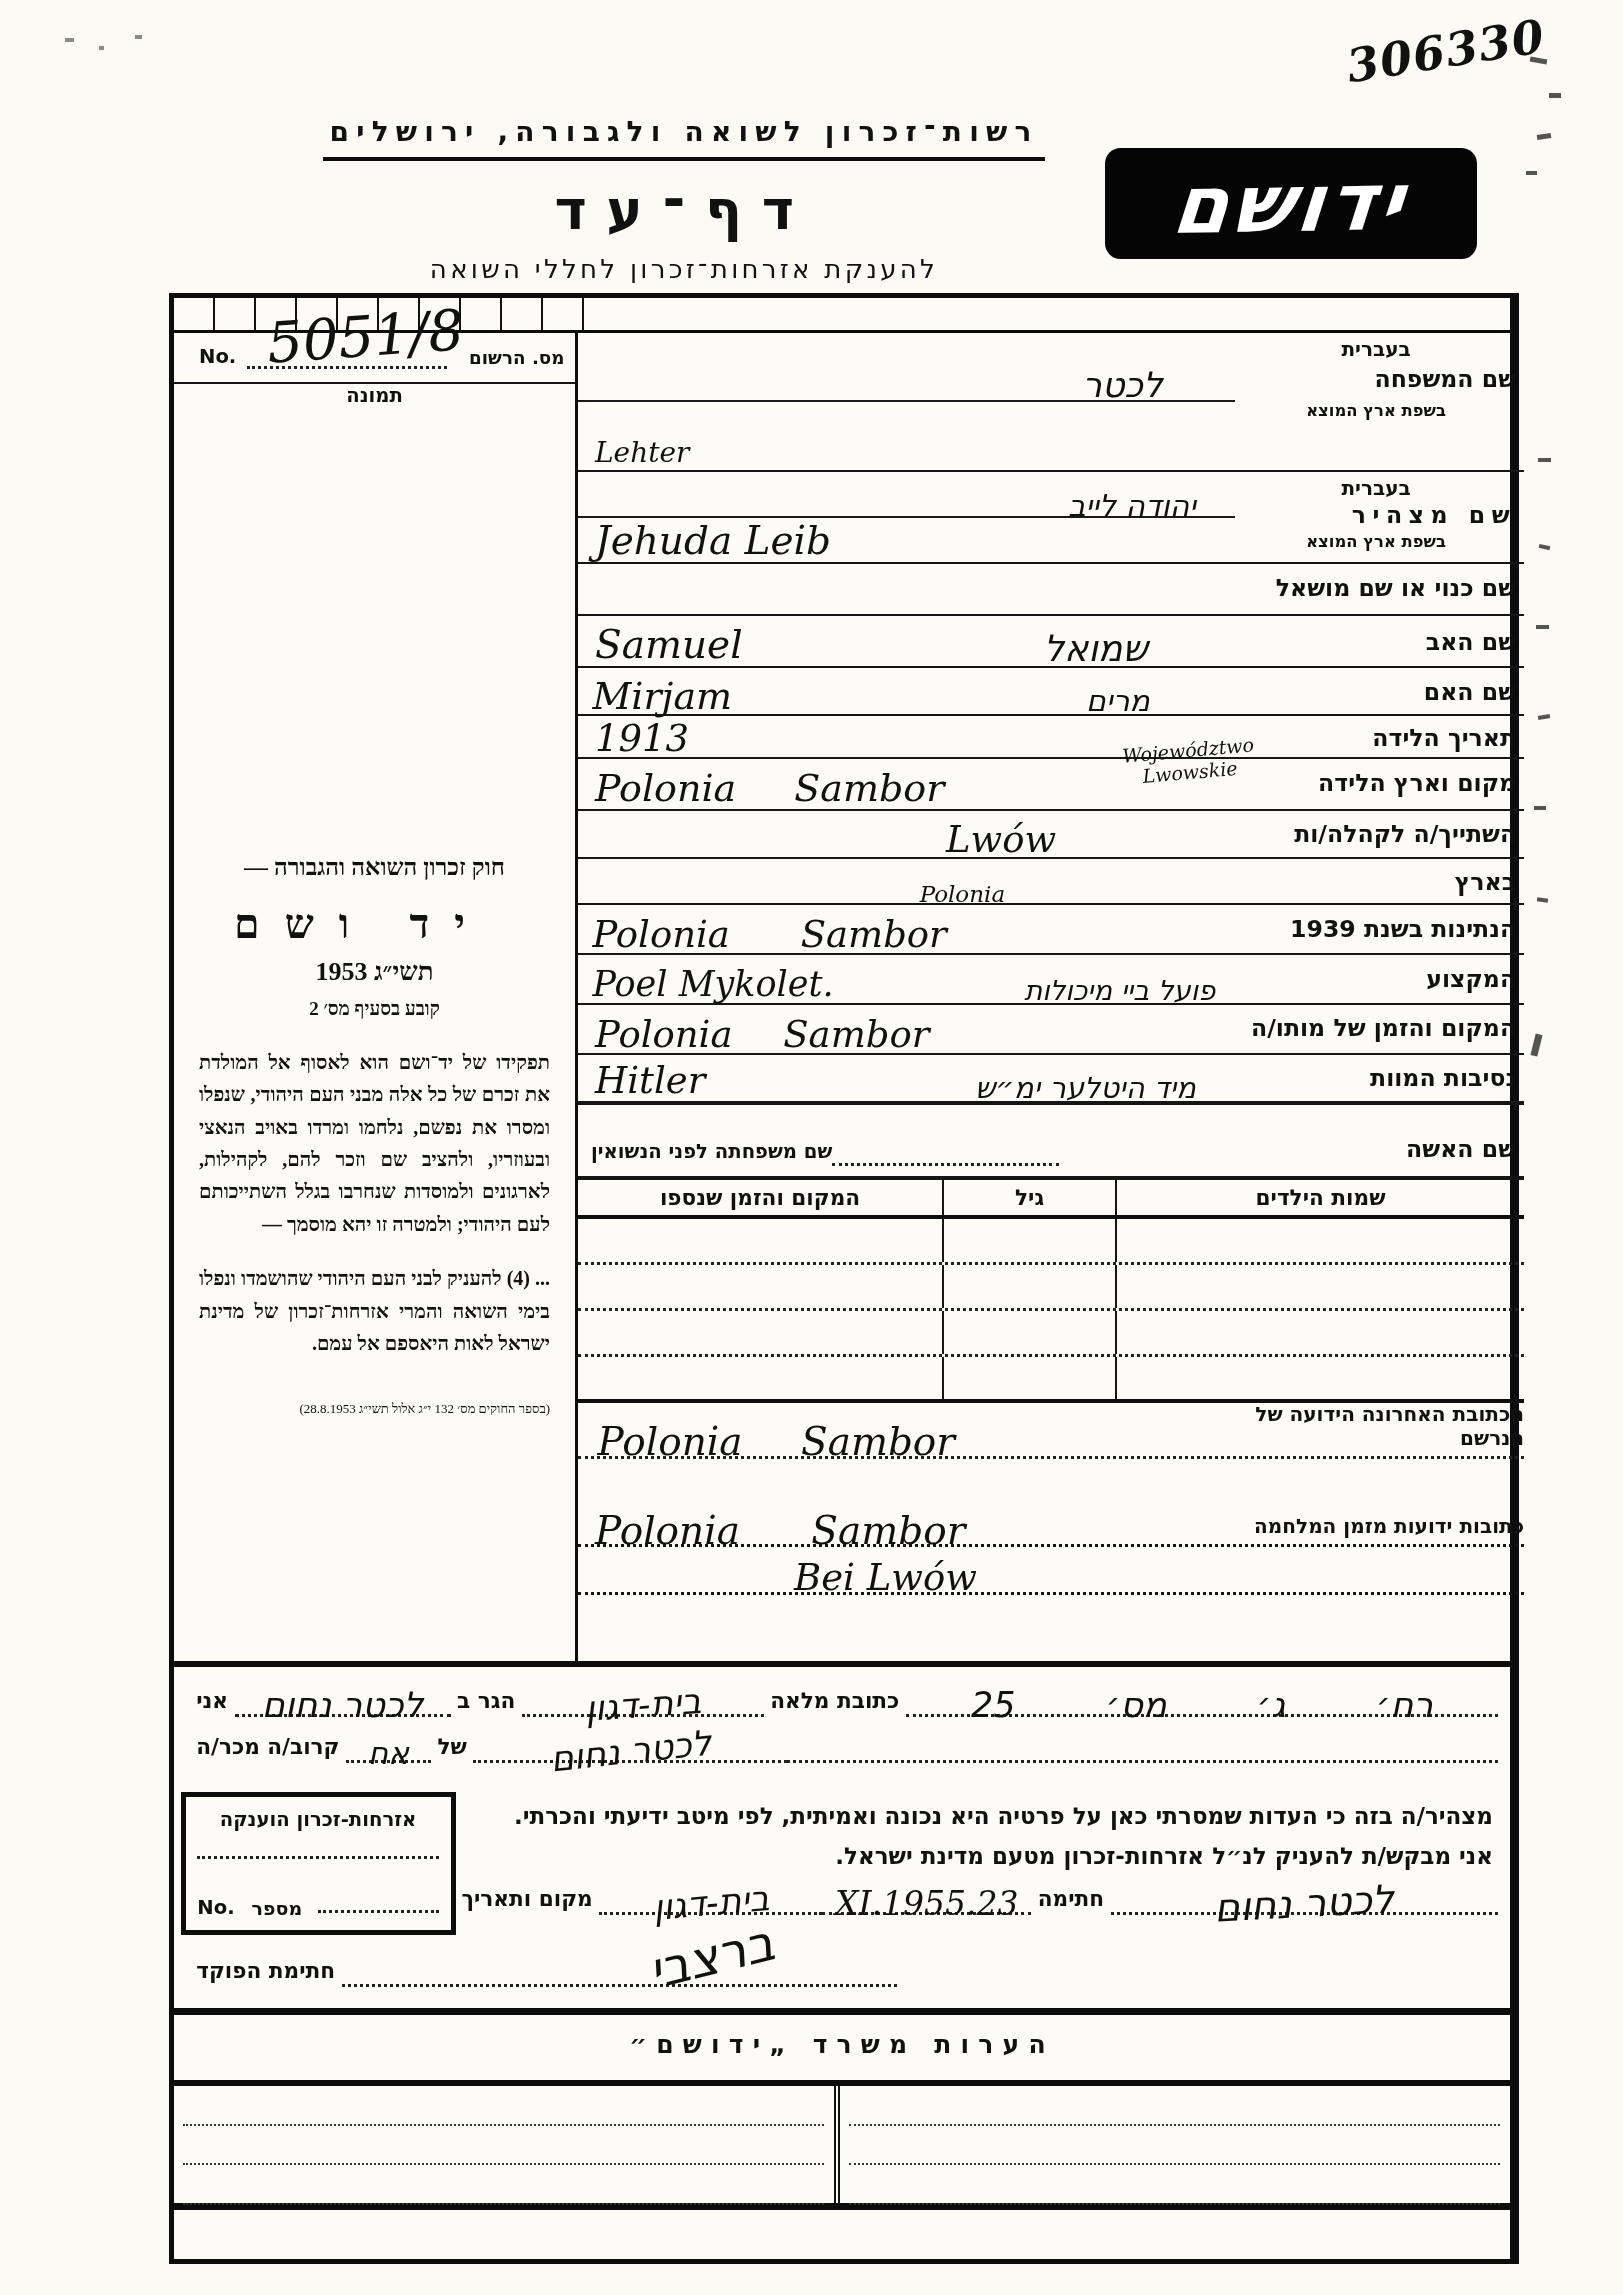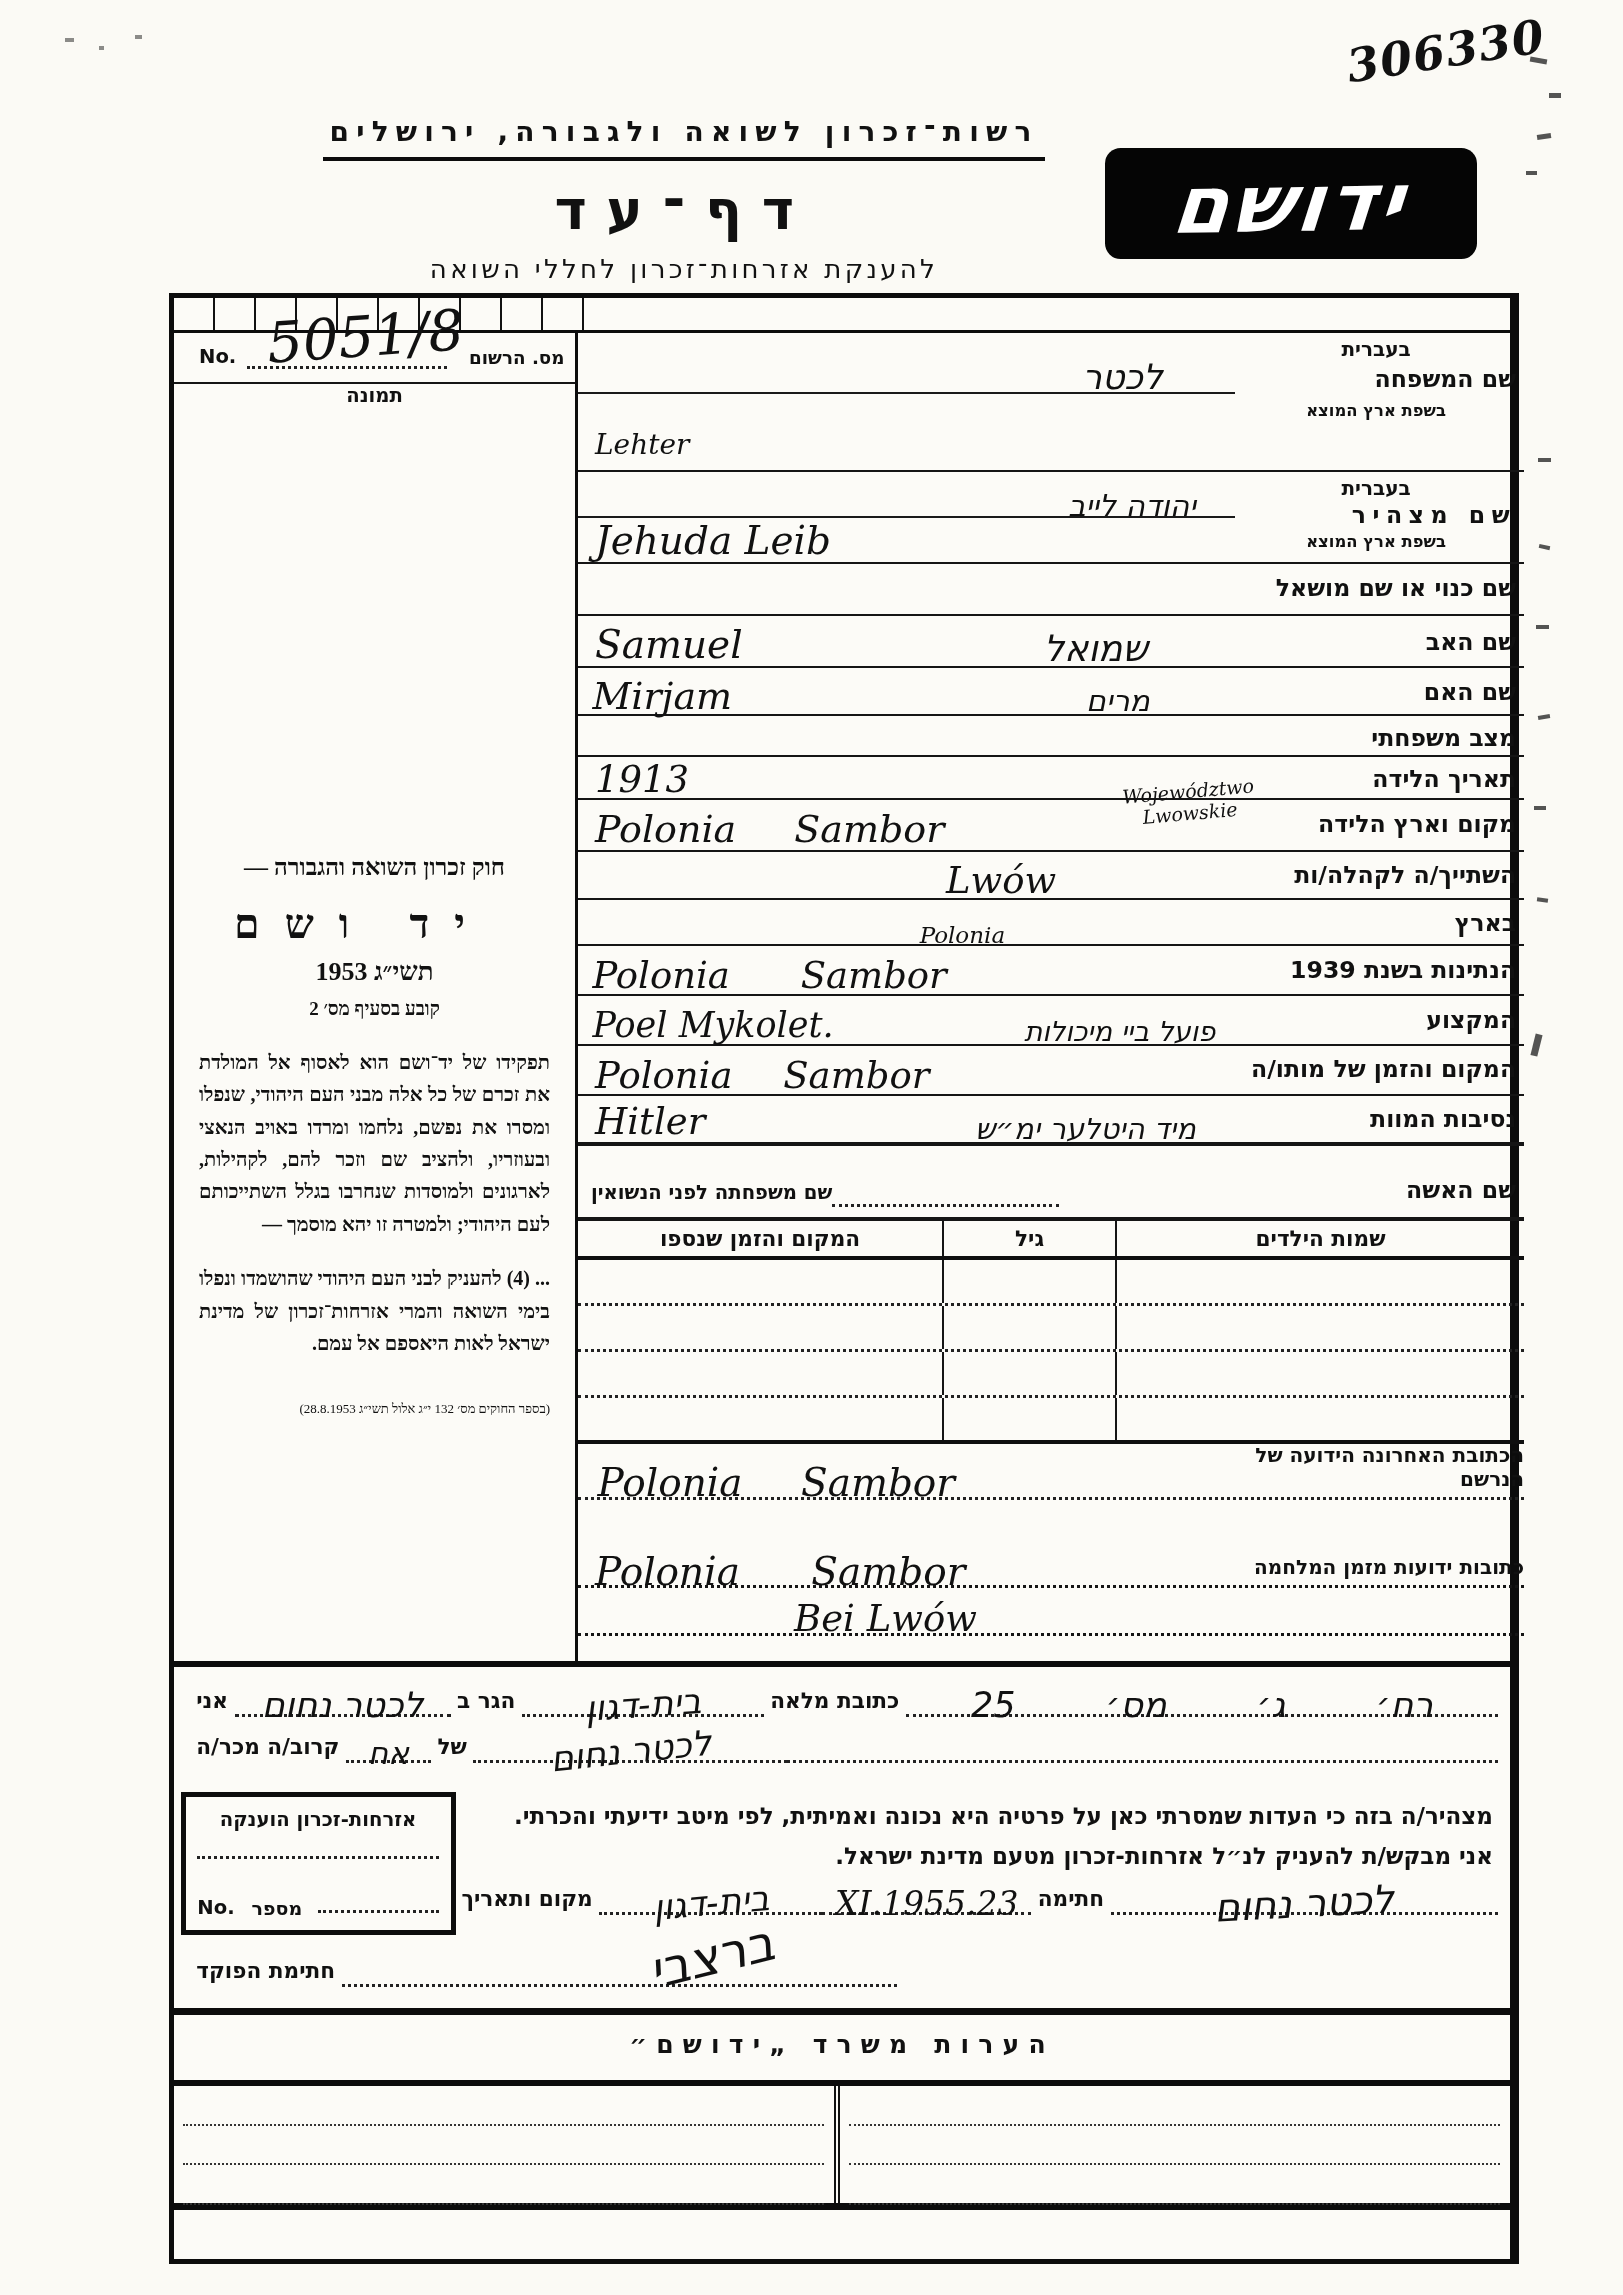--- a/index.html
+++ b/index.html
@@ -151,21 +151,21 @@
 
     <div class="rightcol">
 
       <div class="r" style="height:139px">
         <div class="lbl">
           <div class="lang">בעברית</div>
           <div class="main" style="margin-top:3.9px">שם המשפחה</div>
           <div class="sub">בשפת ארץ המוצא</div>
         </div>
         <div class="val">
-          <div class="v-top" style="height:61px">
+          <div class="v-top" style="height:69px">
             <span class="hwh" style="position:absolute; right:72px; bottom:-5.2px; font-size:35px">לכטר</span>
           </div>
           <div class="v-bot" style="height:67px">
             <span class="hw" style="position:absolute; left:17px; bottom:0; font-size:28px">Lehter</span>
           </div>
         </div>
       </div>
 
       <div class="r" style="height:92px">
         <div class="lbl">
@@ -202,25 +202,20 @@
       <div class="r" style="height:48px">
         <div class="lbl">
             <div class="main" style="margin-top:6.5px">שם האם</div>
           </div>
         <div class="val">
           <span class="hw" style="position:absolute; left:14.4px; bottom:-3.9px; font-size:38px">Mirjam</span>
           <span class="hwh" style="position:absolute; right:85px; bottom:-3.9px; font-size:30px">מרים</span>
         </div>
       </div>
 
-      <div class="r" style="height:41px">
-        <div class="lbl">
-            <div class="main" style="margin-top:3.9px">מצב משפחתי</div>
-          </div>
-      </div>
 
       <div class="r" style="height:43px">
         <div class="lbl">
             <div class="main" style="margin-top:3.9px">תאריך הלידה</div>
           </div>
         <div class="val">
           <span class="hw" style="position:absolute; left:17px; bottom:-2.6px; font-size:37px">1913</span>
         </div>
       </div>
 

